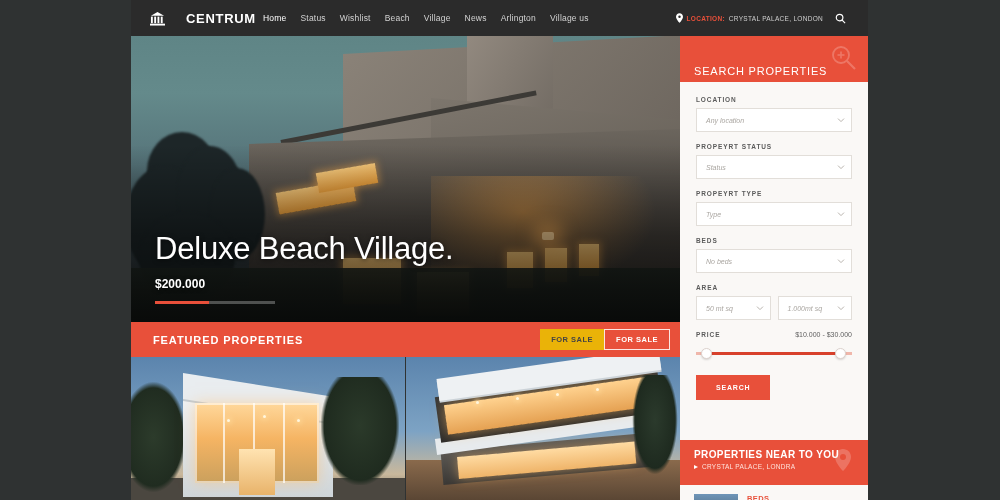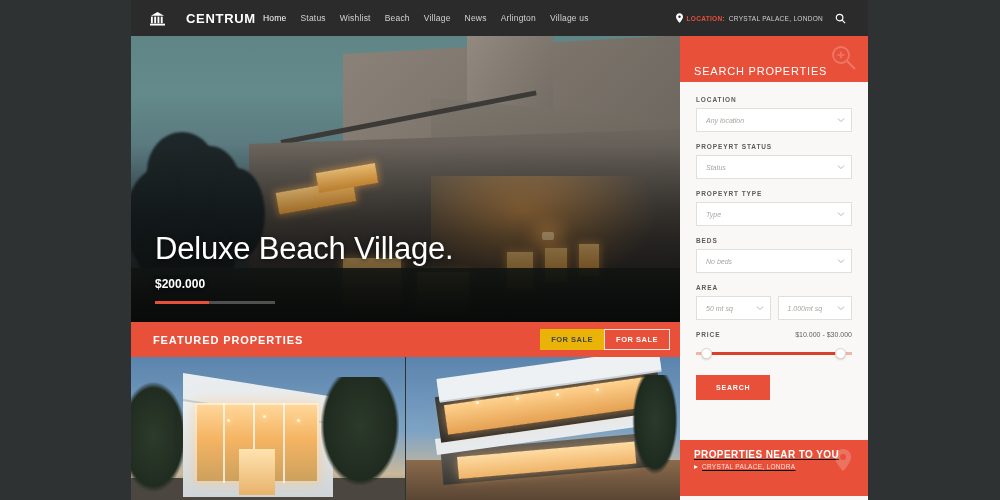--- a/index.html
+++ b/index.html
@@ -258,21 +258,21 @@
     background:#fff; border:1px solid #ddd2cd; box-shadow:0 1px 2px rgba(0,0,0,.14);
     cursor:pointer;
   }
   .knob.lo { left:5px; }
   .knob.hi { right:6px; }
   .search-btn {
     background:#e8503a; color:#fff; border:none; cursor:pointer; font-family:inherit;
     font-size:7px; font-weight:bold; letter-spacing:.8px; padding:9px 20px;
   }
   .near-head {
-    position:relative; background:#e8503a; padding:9px 14px 26px; overflow:hidden;text-decoration:underline;
+    position:relative; background:#e8503a; padding:9px 14px 15px; overflow:hidden;
   }
   .near-title { color:#fff; font-size:10px; font-weight:bold; letter-spacing:.4px; }
   .near-sub { color:#ffe2dc; font-size:6.5px; letter-spacing:.3px; margin-top:3px; display:flex; align-items:center; gap:4px; }
   .tri { width:0; height:0; border-left:4px solid #fff; border-top:2.5px solid transparent; border-bottom:2.5px solid transparent; display:block; }
   .near-ghost { position:absolute; right:8px; top:6px; width:34px; height:34px; opacity:.2; }
   .near-list { background:#faf8f6; padding:9px 14px; height:42px; }
   .near-item { display:flex; gap:9px; cursor:pointer; }
   .near-thumb {
     width:44px; height:32px; flex:none; position:relative; overflow:hidden;
     background:linear-gradient(180deg,#6f95b8 0%,#4f6b80 60%,#3c4a4e 100%);

